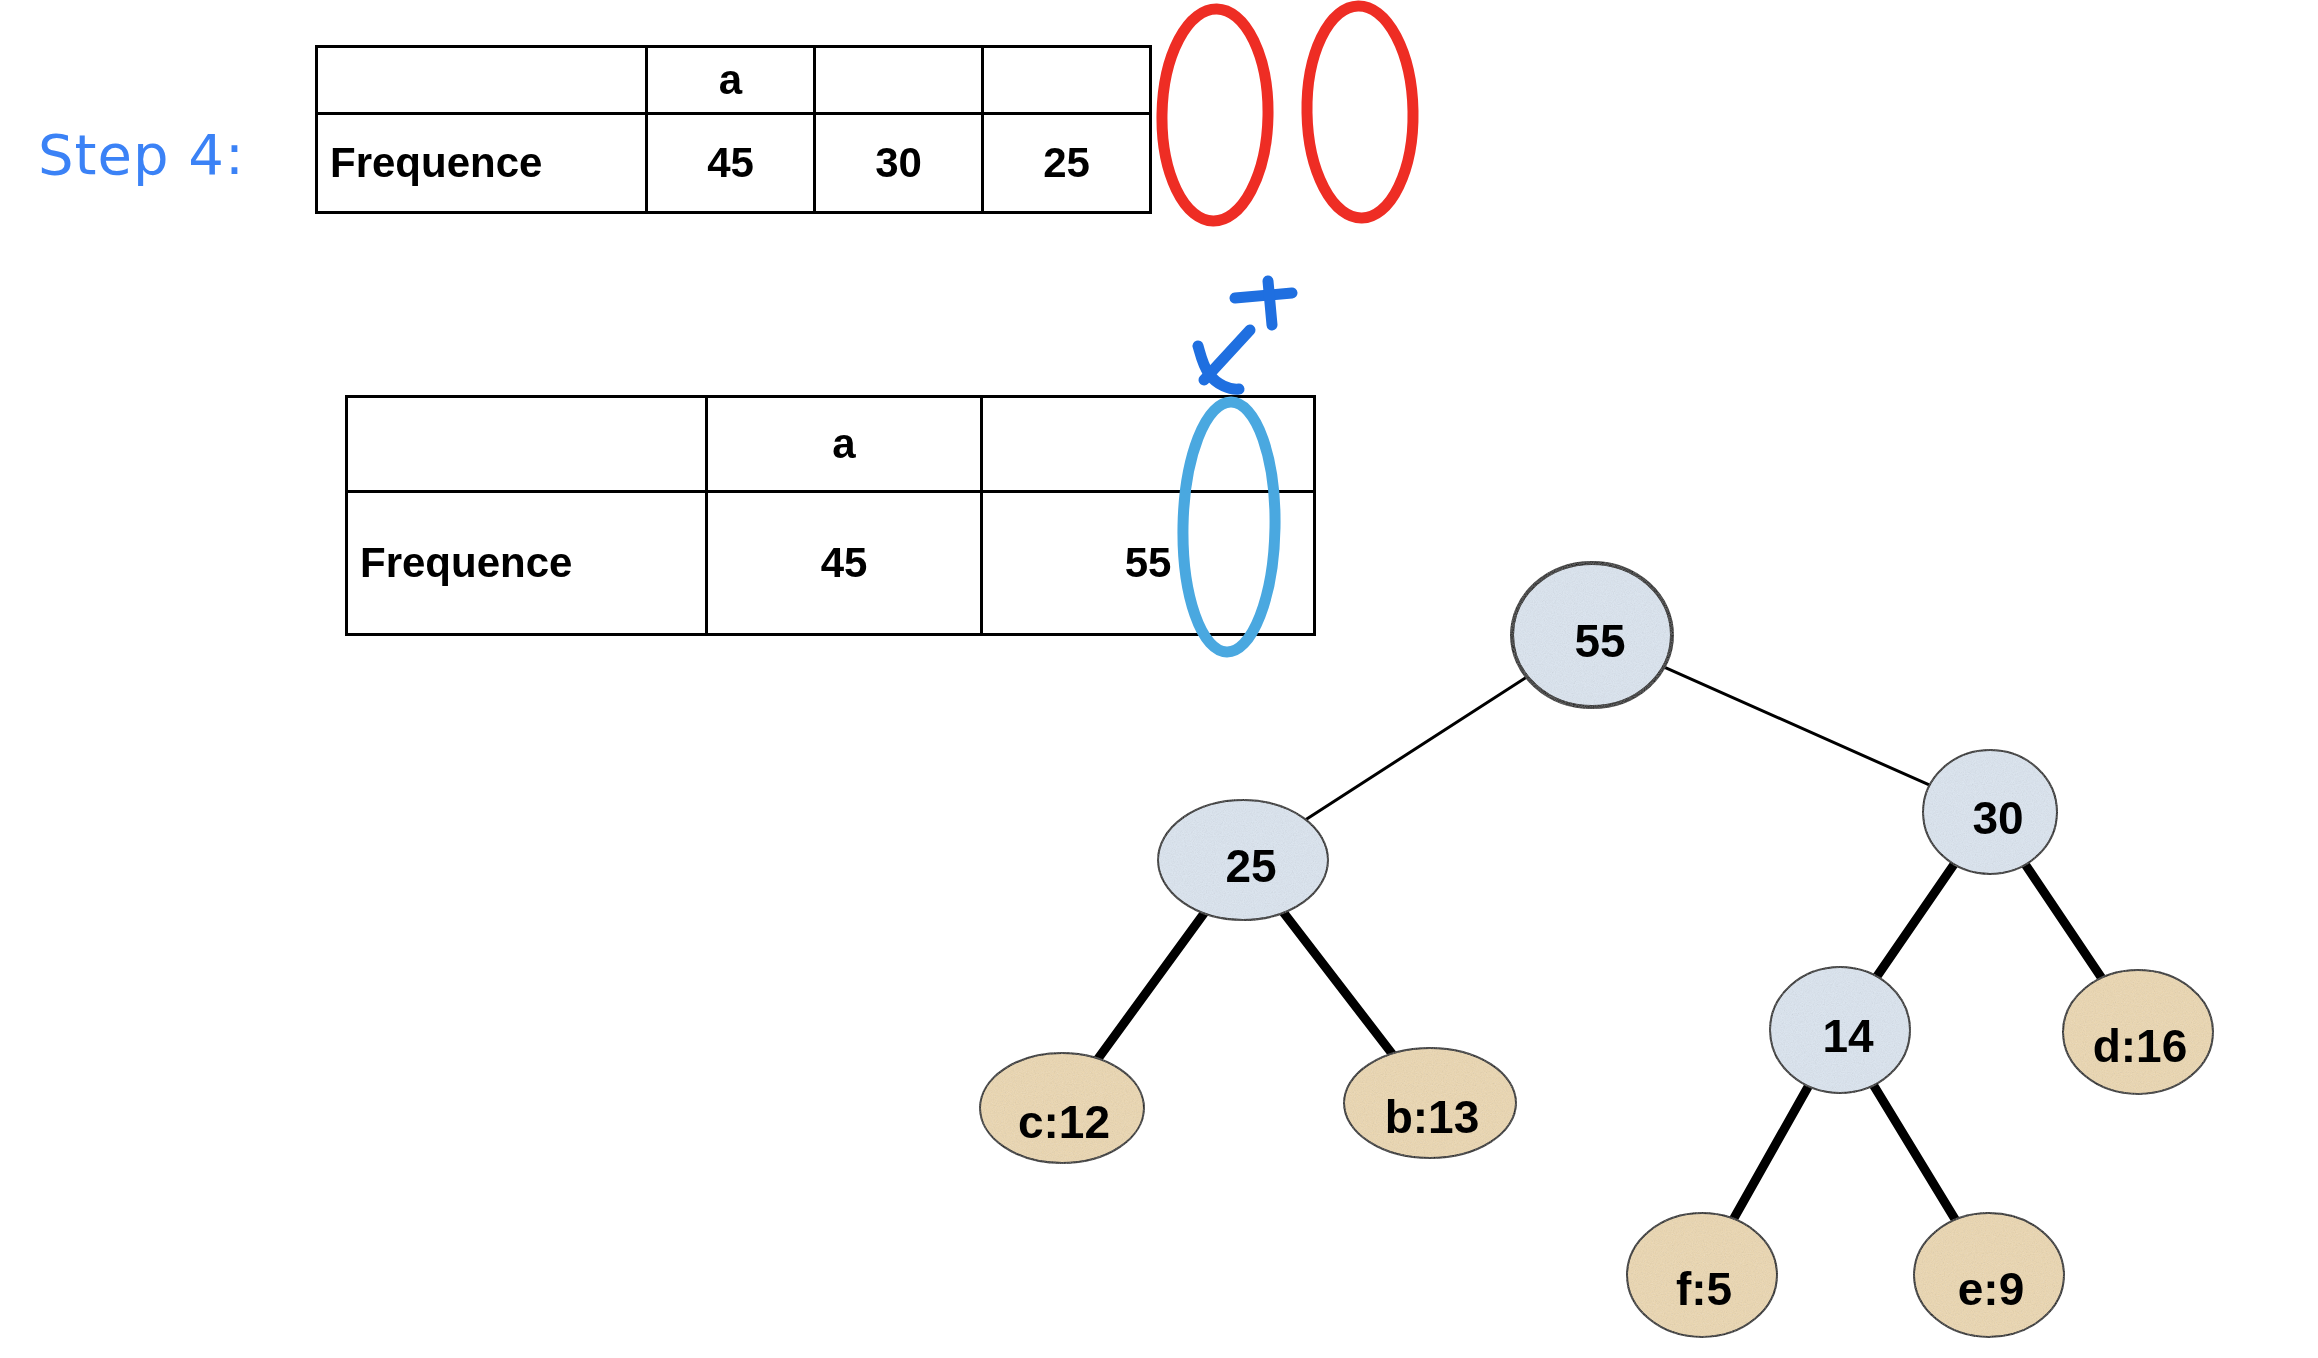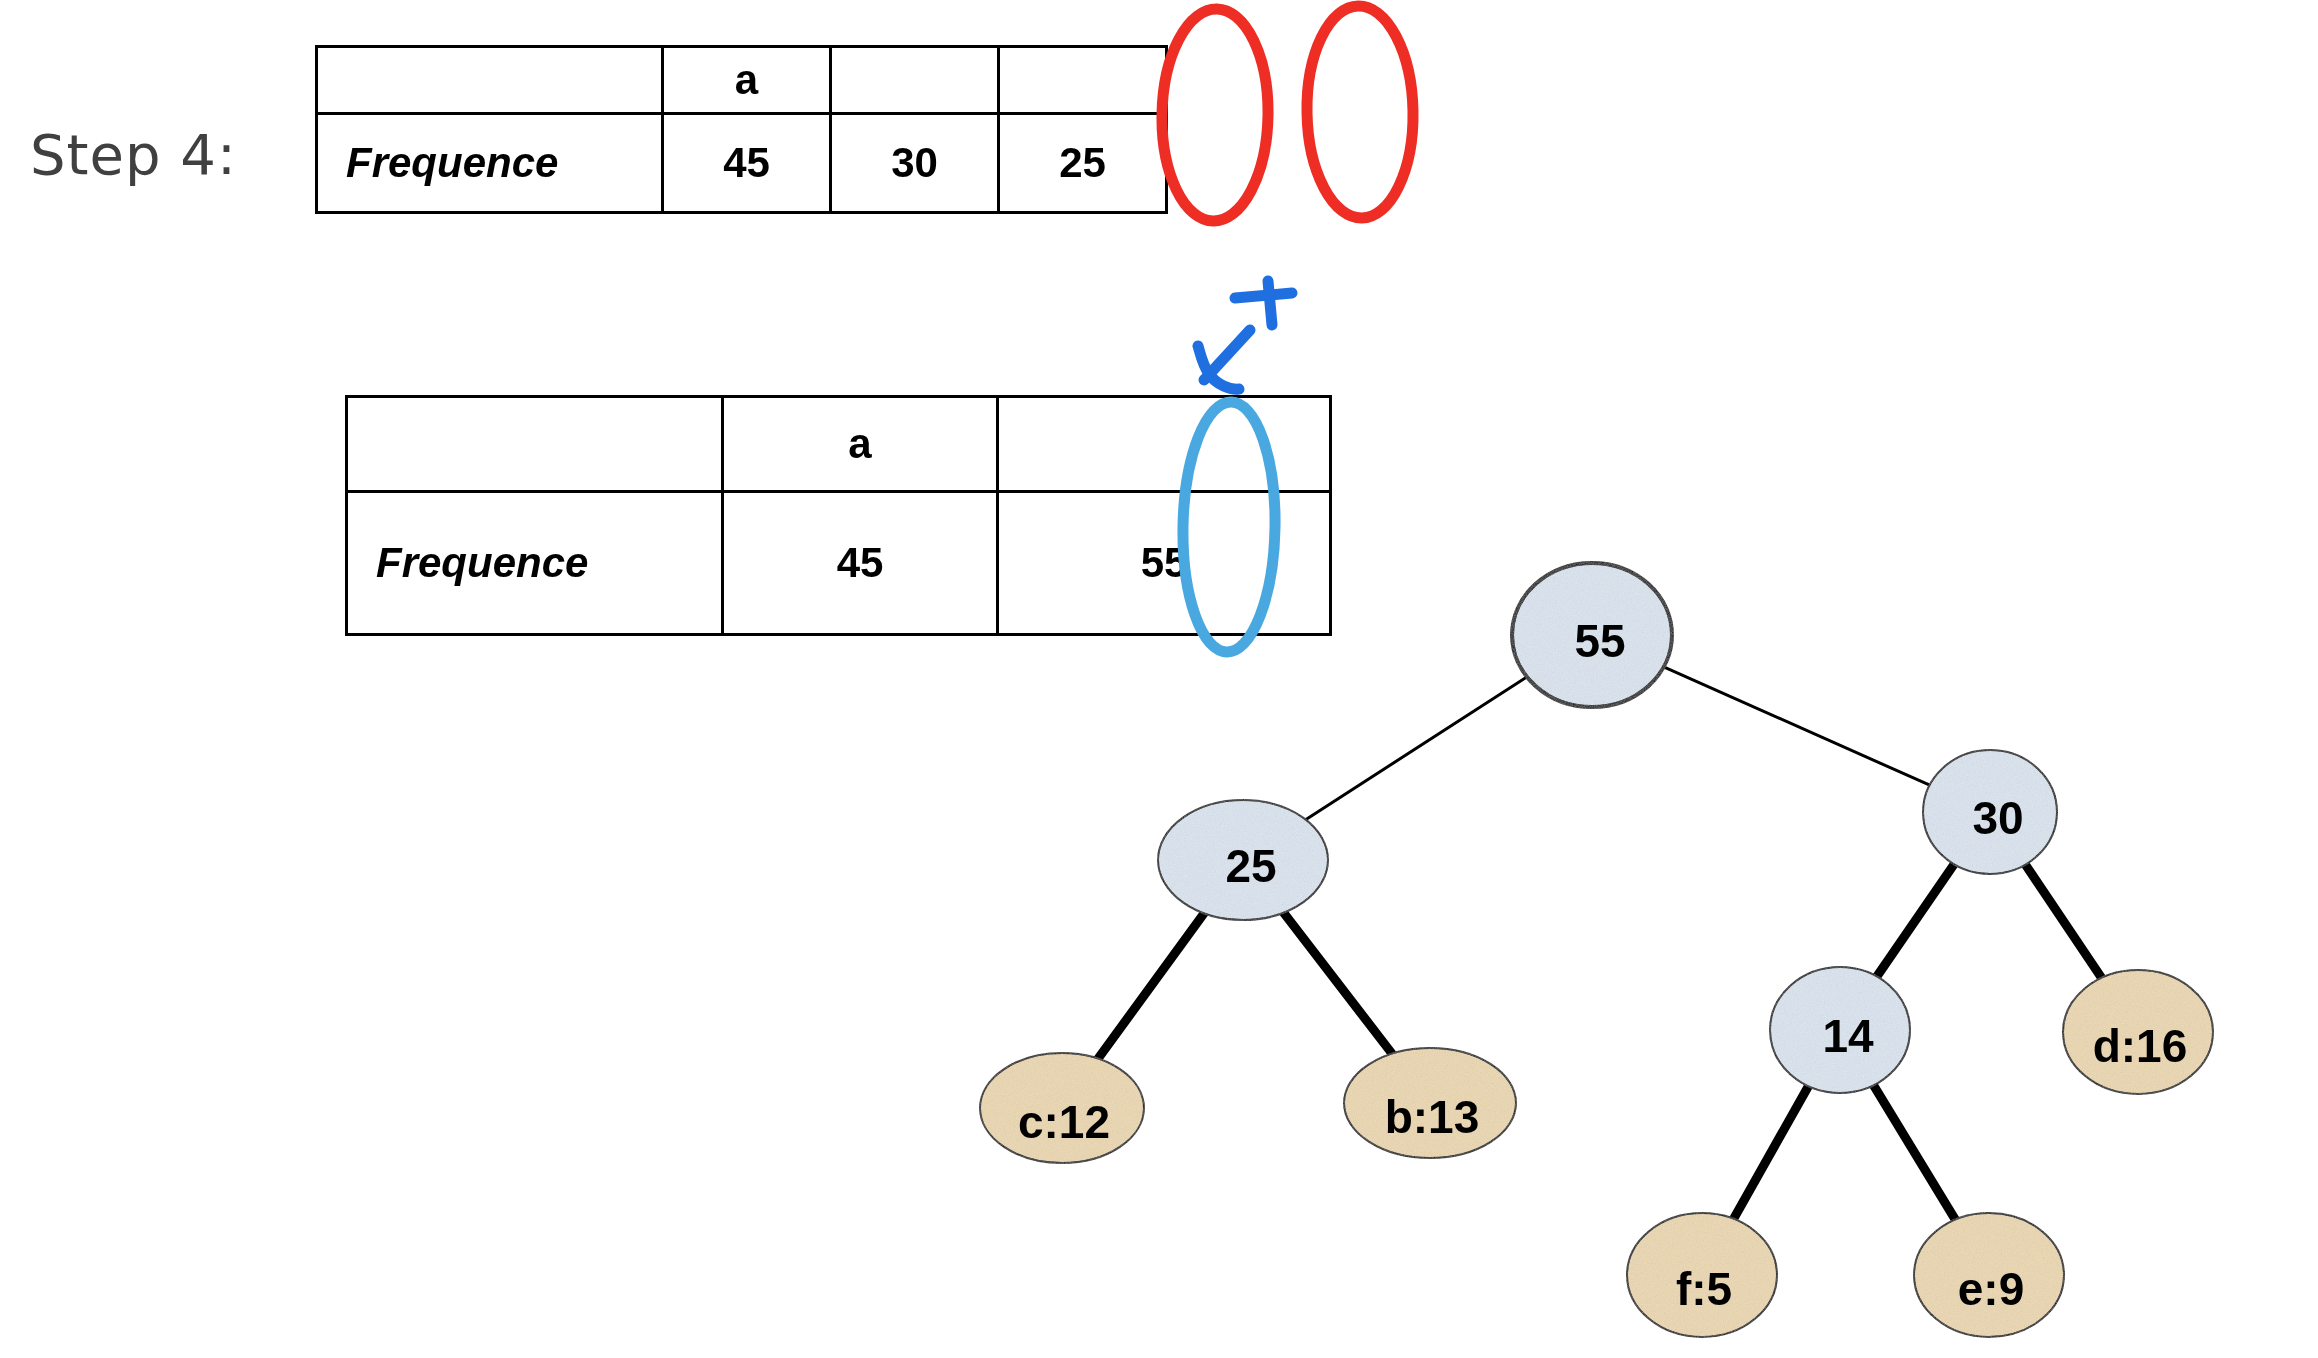--- a/index.html
+++ b/index.html
@@ -18,27 +18,27 @@
   #canvas {
     position: absolute;
     left: 0; top: 0;
     width: 2318px;
     height: 1358px;
   }
 
   
   .step-label {
     position: absolute;
-    left: 30px;
+    left: 38px;
     top: 122px;
     font-family: "DejaVu Sans", sans-serif;
     font-size: 56px;
     font-weight: 400;
     letter-spacing: 1px;
-    color: #404040;
+    color: #3b82f6;
     white-space: nowrap;
   }
 
   
   .freq-table {
     position: absolute;
     border-collapse: collapse;
     table-layout: fixed;
     background: #ffffff;
   }
@@ -46,22 +46,21 @@
     border: 3px solid #000000;
     text-align: center;
     vertical-align: middle;
     font-family: "Liberation Sans", sans-serif;
     font-weight: bold;
     color: #000000;
     padding: 0;
   }
   .freq-table td.label-cell {
     text-align: left;
-    padding-left: 28px;
-    font-style: italic;
+    padding-left: 12px;
   }
 
   #table1 { left: 315px; top: 45px; }
   #table1 td { font-size: 42px; }
   #table1 tr.head-row td { height: 64px; }
   #table1 tr.body-row td { height: 96px; }
 
   #table2 { left: 345px; top: 395px; }
   #table2 td { font-size: 42px; }
   #table2 tr.head-row td { height: 92px; }

